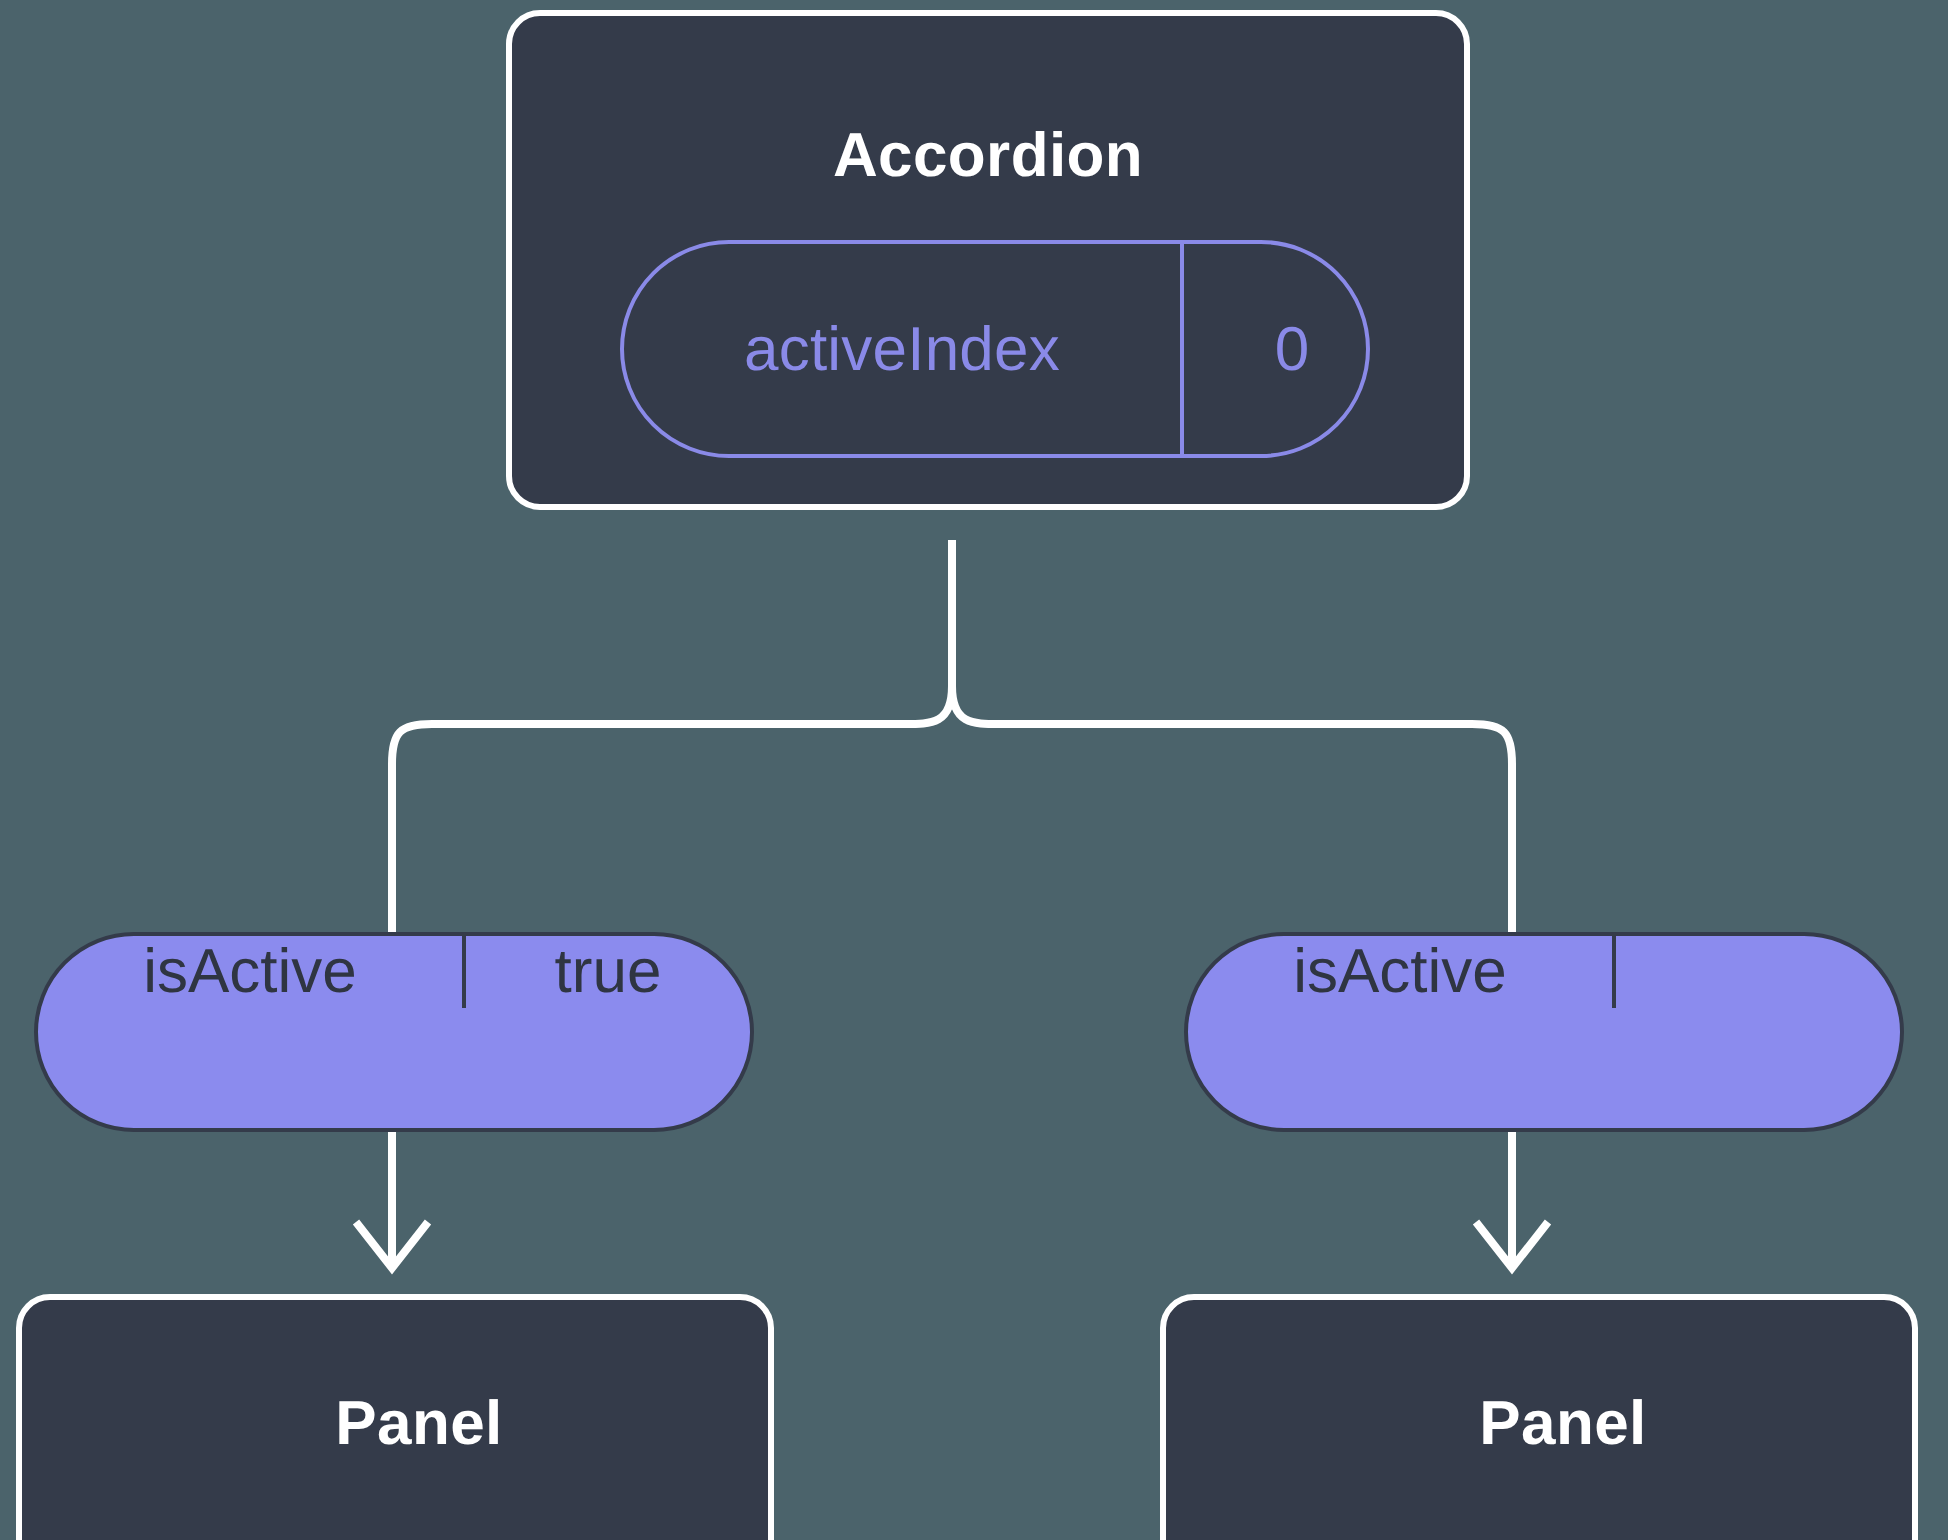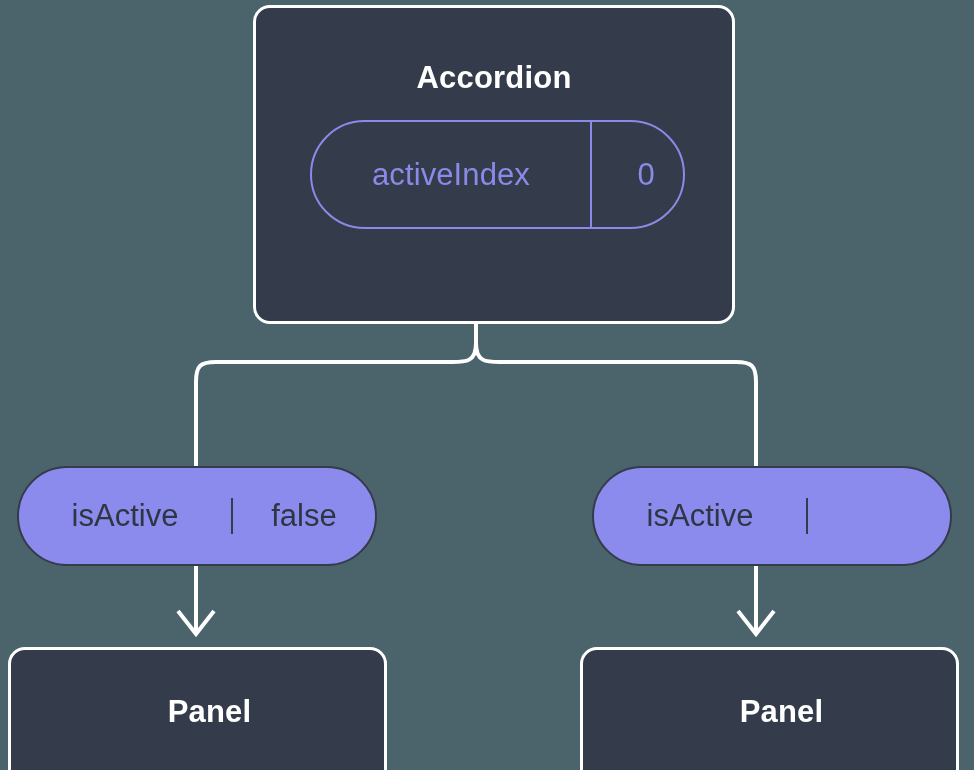--- a/index.html
+++ b/index.html
@@ -31,21 +31,21 @@
     box-sizing: border-box;
     background: #343b4a;
     border: 3.5px solid #ffffff;
     border-radius: 17px;
   }
 
   #root-node {
     left: 253px;
     top: 5px;
     width: 482px;
-    height: 319px;
+    height: 250px;
   }
 
   .node-title {
     position: absolute;
     left: 0;
     width: 100%;
     text-align: center;
     color: #ffffff;
     font-size: 31px;
     font-weight: 600;
@@ -92,21 +92,21 @@
 
   
   .prop-pill {
     position: absolute;
     box-sizing: border-box;
     height: 100px;
     background: #8b8bee;
     border: 2.5px solid #343b4a;
     border-radius: 52px;
     display: flex;
-    align-items: center;
+    align-items: flex-start;
     overflow: hidden;
   }
   .prop-pill .pill-key {
     display: flex;
     align-items: center;
     justify-content: center;
     color: #2f3542;
     font-size: 31px;
     font-weight: 400;
     box-sizing: border-box;
@@ -167,21 +167,21 @@
     <div class="node-title">Accordion</div>
 
     <div id="state-badge">
       <div class="badge-key">activeIndex</div>
       <div class="badge-val">0</div>
     </div>
   </div>
 
   <div id="pill-left" class="prop-pill">
     <div class="pill-key">isActive</div>
-    <div class="pill-val">false</div>
+    <div class="pill-val">true</div>
   </div>
 
   <div id="pill-right" class="prop-pill">
     <div class="pill-key">isActive</div>
   </div>
 
   <div id="panel-left" class="node-box">
     <div class="node-title">Panel</div>
   </div>
 

